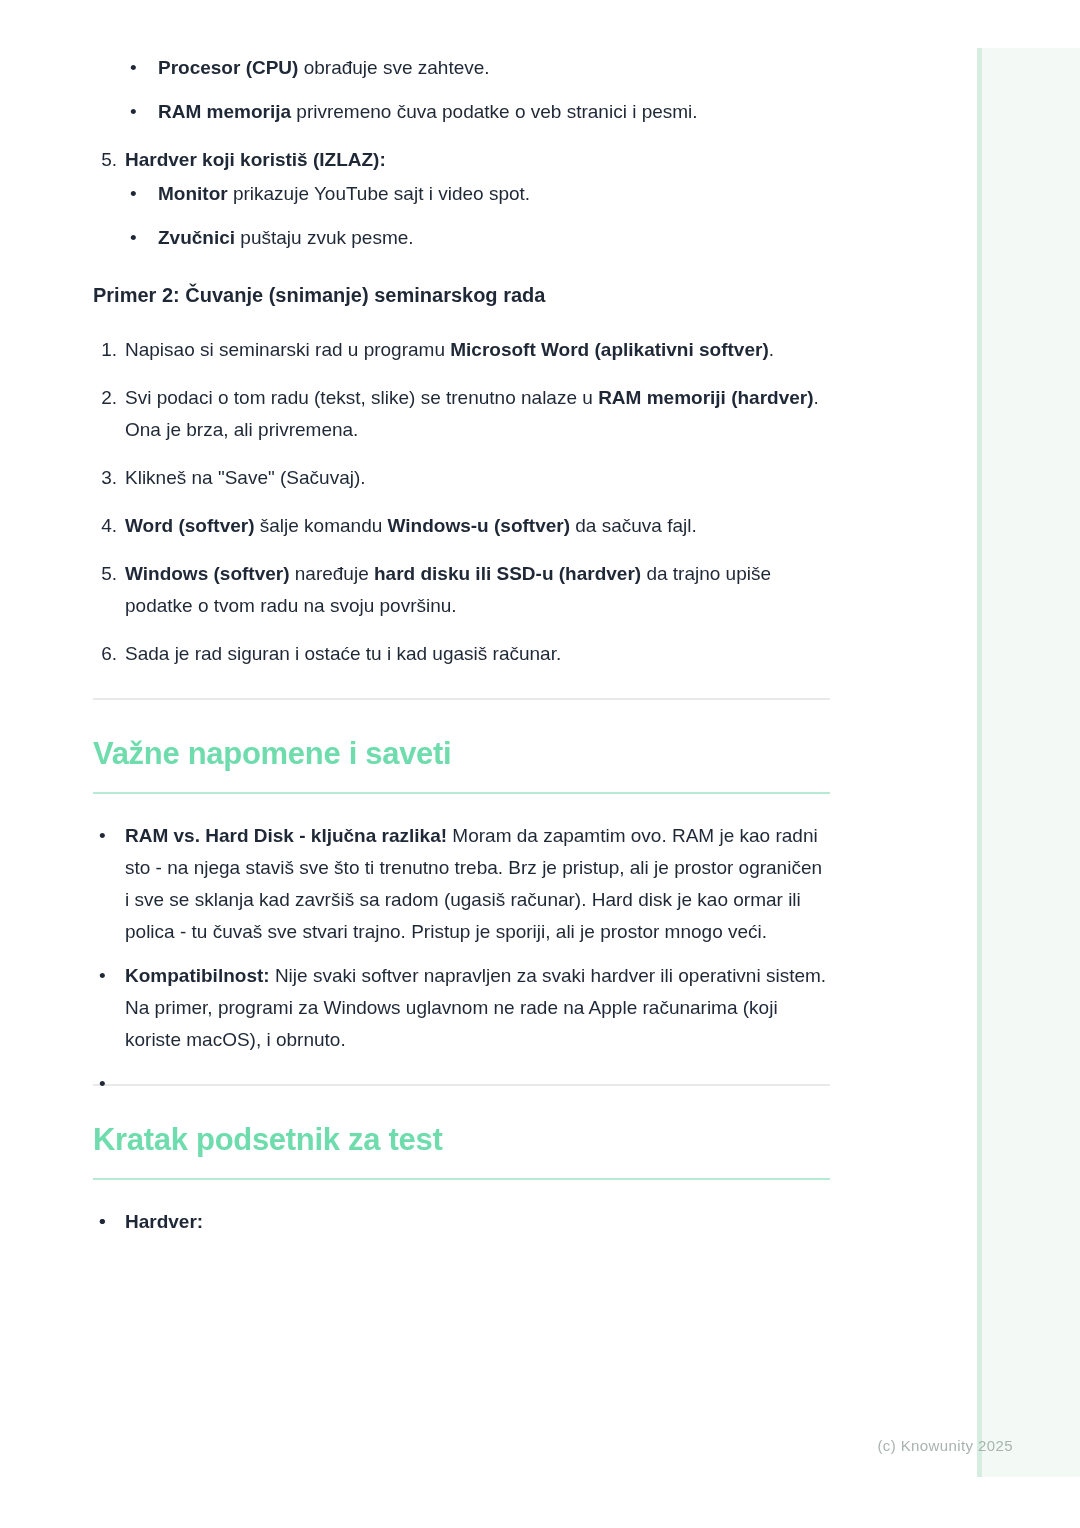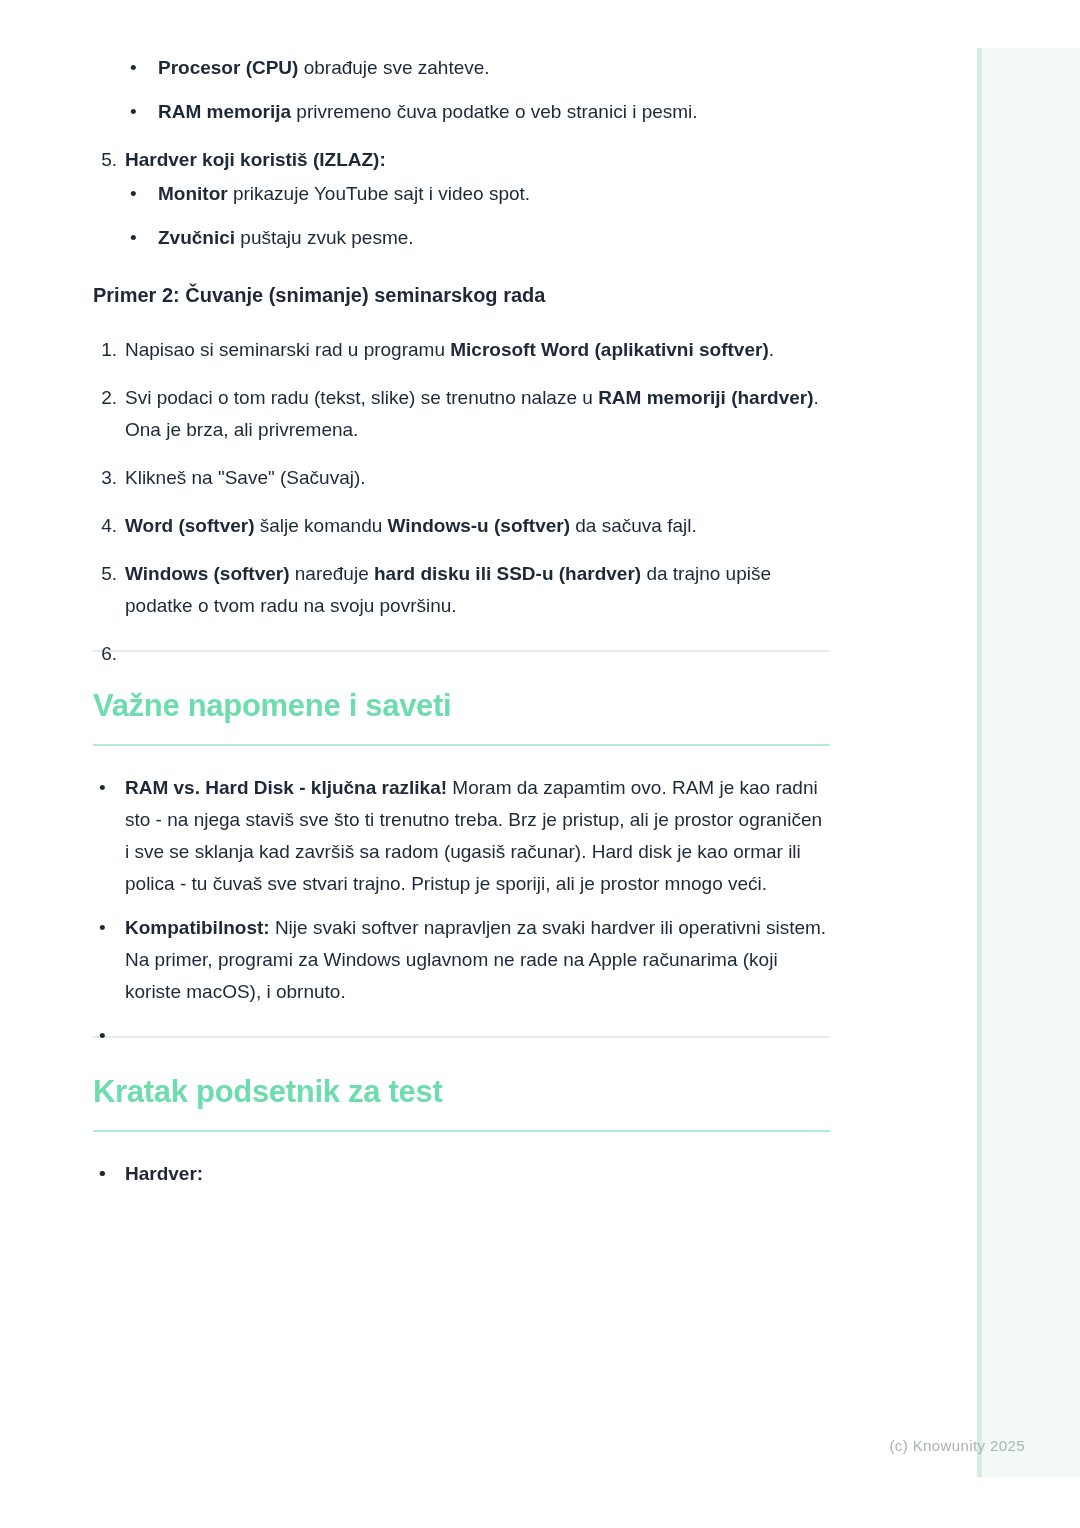--- a/index.html
+++ b/index.html
@@ -41,21 +41,21 @@
   .subheading{font-size:20px;line-height:30px;font-weight:700;margin:26px 0 24px;padding-left:0;}
   .heading{
     font-size:31px;line-height:40px;font-weight:700;
     color:var(--heading);
     margin:16px 0 26px;padding-bottom:18px;
     border-bottom:2px solid var(--heading-underline);
     letter-spacing:-0.3px;
   }
   .divider{border:none;border-top:2px solid var(--divider);margin:28px 0 34px;}
   .watermark{
-    position:absolute;top:1437px;right:55px;
+    position:absolute;top:1437px;right:67px;
     font-size:15px;letter-spacing:0.4px;
     color:var(--watermark);z-index:2;
   }
 </style>
 </head>
 <body>
 
 <div class="side-strip"></div>
 
 <div class="content" id="content">
@@ -63,21 +63,21 @@
     <div class="blk bullet ind2"><span class="marker">•</span><span class="txt"><strong>RAM memorija</strong><span> privremeno čuva podatke o veb stranici i pesmi.</span></span></div>
     <div class="blk numbered" style="margin-bottom: 2px;"><span class="marker">5.</span><span class="txt"><strong>Hardver koji koristiš (IZLAZ):</strong></span></div>
     <div class="blk bullet ind2"><span class="marker">•</span><span class="txt"><strong>Monitor</strong><span> prikazuje YouTube sajt i video spot.</span></span></div>
     <div class="blk bullet ind2"><span class="marker">•</span><span class="txt"><strong>Zvučnici</strong><span> puštaju zvuk pesme.</span></span></div>
     <h3 class="blk subheading"><span class="txt"><strong>Primer 2: Čuvanje (snimanje) seminarskog rada</strong></span></h3>
     <div class="blk numbered"><span class="marker">1.</span><span class="txt"><span>Napisao si seminarski rad u programu </span><strong>Microsoft Word (aplikativni softver)</strong><span>.</span></span></div>
     <div class="blk numbered"><span class="marker">2.</span><span class="txt"><span>Svi podaci o tom radu (tekst, slike) se trenutno nalaze u </span><strong>RAM memoriji (hardver)</strong><span>. Ona je brza, ali privremena.</span></span></div>
     <div class="blk numbered"><span class="marker">3.</span><span class="txt"><span>Klikneš na "Save" (Sačuvaj).</span></span></div>
     <div class="blk numbered"><span class="marker">4.</span><span class="txt"><strong>Word (softver)</strong><span> šalje komandu </span><strong>Windows-u (softver)</strong><span> da sačuva fajl.</span></span></div>
     <div class="blk numbered"><span class="marker">5.</span><span class="txt"><strong>Windows (softver)</strong><span> naređuje </span><strong>hard disku ili SSD-u (hardver)</strong><span> da trajno upiše podatke o tvom radu na svoju površinu.</span></span></div>
-    <div class="blk numbered"><span class="marker">6.</span></div>
+    <div class="blk numbered"><span class="marker">6.</span><span class="txt"><span>Sada je rad siguran i ostaće tu i kad ugasiš računar.</span></span></div>
     <hr class="divider">
     <h2 class="heading">Važne napomene i saveti</h2>
     <div class="blk bullet ind1"><span class="marker">•</span><span class="txt"><strong>RAM vs. Hard Disk - ključna razlika!</strong><span> Moram da zapamtim ovo. RAM je kao radni sto - na njega staviš sve što ti trenutno treba. Brz je pristup, ali je prostor ograničen i sve se sklanja kad završiš sa radom (ugasiš računar). Hard disk je kao ormar ili polica - tu čuvaš sve stvari trajno. Pristup je sporiji, ali je prostor mnogo veći.</span></span></div>
     <div class="blk bullet ind1"><span class="marker">•</span><span class="txt"><strong>Kompatibilnost:</strong><span> Nije svaki softver napravljen za svaki hardver ili operativni sistem. Na primer, programi za Windows uglavnom ne rade na Apple računarima (koji koriste macOS), i obrnuto.</span></span></div>
     <div class="blk bullet ind1"><span class="marker">•</span></div>
     <hr class="divider">
     <h2 class="heading">Kratak podsetnik za test</h2>
     <div class="blk bullet ind1"><span class="marker">•</span></div>
     <div class="blk bullet ind1"><span class="marker">•</span><span class="txt"><strong>Hardver:</strong></span></div>
   </div>

